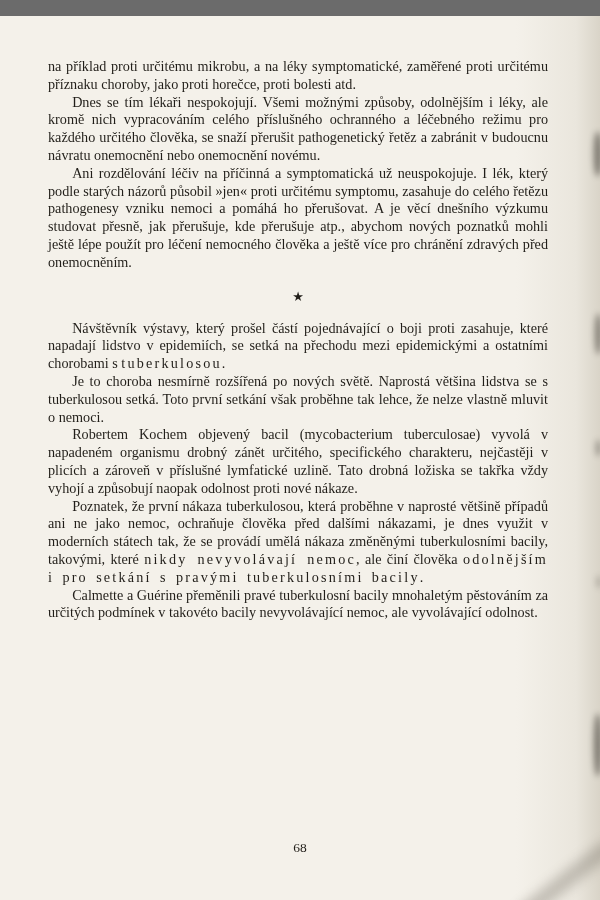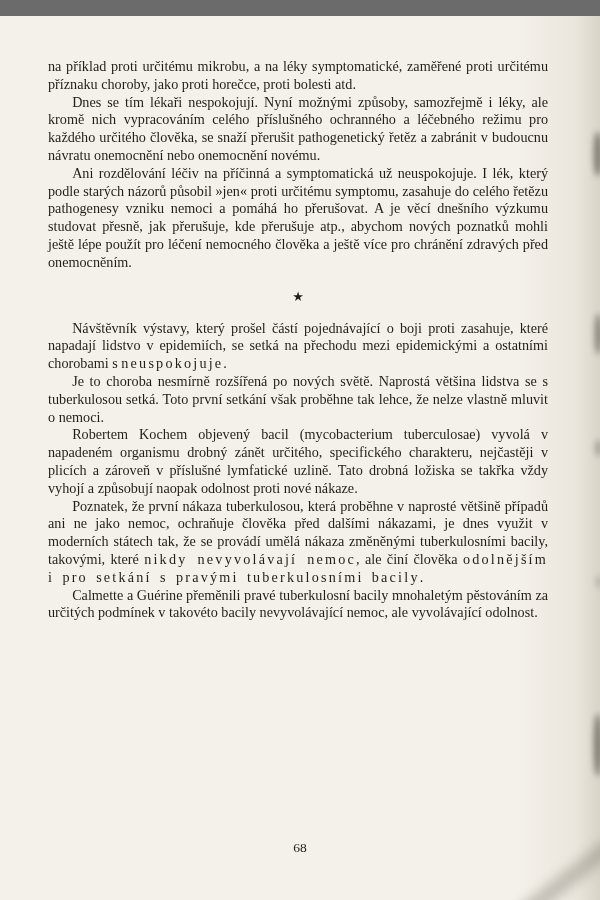--- a/index.html
+++ b/index.html
@@ -100,28 +100,28 @@
   <div class="smudge s2"></div>
   <div class="smudge s3"></div>
   <div class="smudge s4"></div>
   <div class="smudge s5"></div>
   <div class="corner"></div>
 
   <main class="text-block">
 
     <p class="para no-indent"><span>na příklad proti určitému mikrobu, a na léky symptomatické, zaměřené proti určitému příznaku choroby, jako proti horečce, proti bolesti atd.</span></p>
 
-    <p class="para"><span>Dnes se tím lékaři nespokojují. Nyní možnými způsoby, samozřejmě i léky, ale kromě nich vypracováním celého příslušného ochranného a léčebného režimu pro každého určitého člověka, se snaží přerušit pathogenetický řetěz a zabránit v budoucnu návratu onemocnění nebo onemocnění novému.</span></p>
+    <p class="para"><span>Dnes se tím lékaři nespokojují. Všemi možnými způsoby, odolnějším i léky, ale kromě nich vypracováním celého příslušného ochranného a léčebného režimu pro každého určitého člověka, se snaží přerušit pathogenetický řetěz a zabránit v budoucnu návratu onemocnění nebo onemocnění novému.</span></p>
 
     <p class="para"><span>Ani rozdělování léčiv na příčinná a symptomatická už neuspokojuje. I lék, který podle starých názorů působil »jen« proti určitému symptomu, zasahuje do celého řetězu pathogenesy vzniku nemoci a pomáhá ho přerušovat. A je věcí dnešního výzkumu studovat přesně, jak přerušuje, kde přerušuje atp., abychom nových poznatků mohli ještě lépe použít pro léčení nemocného člověka a ještě více pro chránění zdravých před onemocněním.</span></p>
 
     <div class="divider">★</div>
 
 
-    <p class="para"><span>Návštěvník výstavy, který prošel částí pojednávající o boji proti zasahuje, které napadají lidstvo v epidemiích, se setká na přechodu mezi epidemickými a ostatními chorobami s </span><span class="spaced">neuspokojuje</span><span>.</span></p>
+    <p class="para"><span>Návštěvník výstavy, který prošel částí pojednávající o boji proti zasahuje, které napadají lidstvo v epidemiích, se setká na přechodu mezi epidemickými a ostatními chorobami s </span><span class="spaced">tuberkulosou</span><span>.</span></p>
 
     <p class="para"><span>Je to choroba nesmírně rozšířená po nových světě. Naprostá většina lidstva se s tuberkulosou setká. Toto první setkání však proběhne tak lehce, že nelze vlastně mluvit o nemoci.</span></p>
 
     <p class="para"><span>Robertem Kochem objevený bacil (mycobacterium tuberculosae) vyvolá v napadeném organismu drobný zánět určitého, specifického charakteru, nejčastěji v plicích a zároveň v příslušné lymfatické uzlině. Tato drobná ložiska se takřka vždy vyhojí a způsobují naopak odolnost proti nové nákaze.</span></p>
 
     <p class="para"><span>Poznatek, že první nákaza tuberkulosou, která proběhne v naprosté většině případů ani ne jako nemoc, ochraňuje člověka před dalšími nákazami, je dnes využit v moderních státech tak, že se provádí umělá nákaza změněnými tuberkulosními bacily, takovými, které </span><span class="spaced">nikdy nevyvolávají nemoc</span><span>, ale činí člověka </span><span class="spaced">odolnějším i pro setkání s pravými tuberkulosními bacily</span><span>.</span></p>
 
     <p class="para"><span>Calmette a Guérine přeměnili pravé tuberkulosní bacily mnohaletým pěstováním za určitých podmínek v takovéto bacily nevyvolávající nemoc, ale vyvolávající odolnost.</span></p>
 
 

